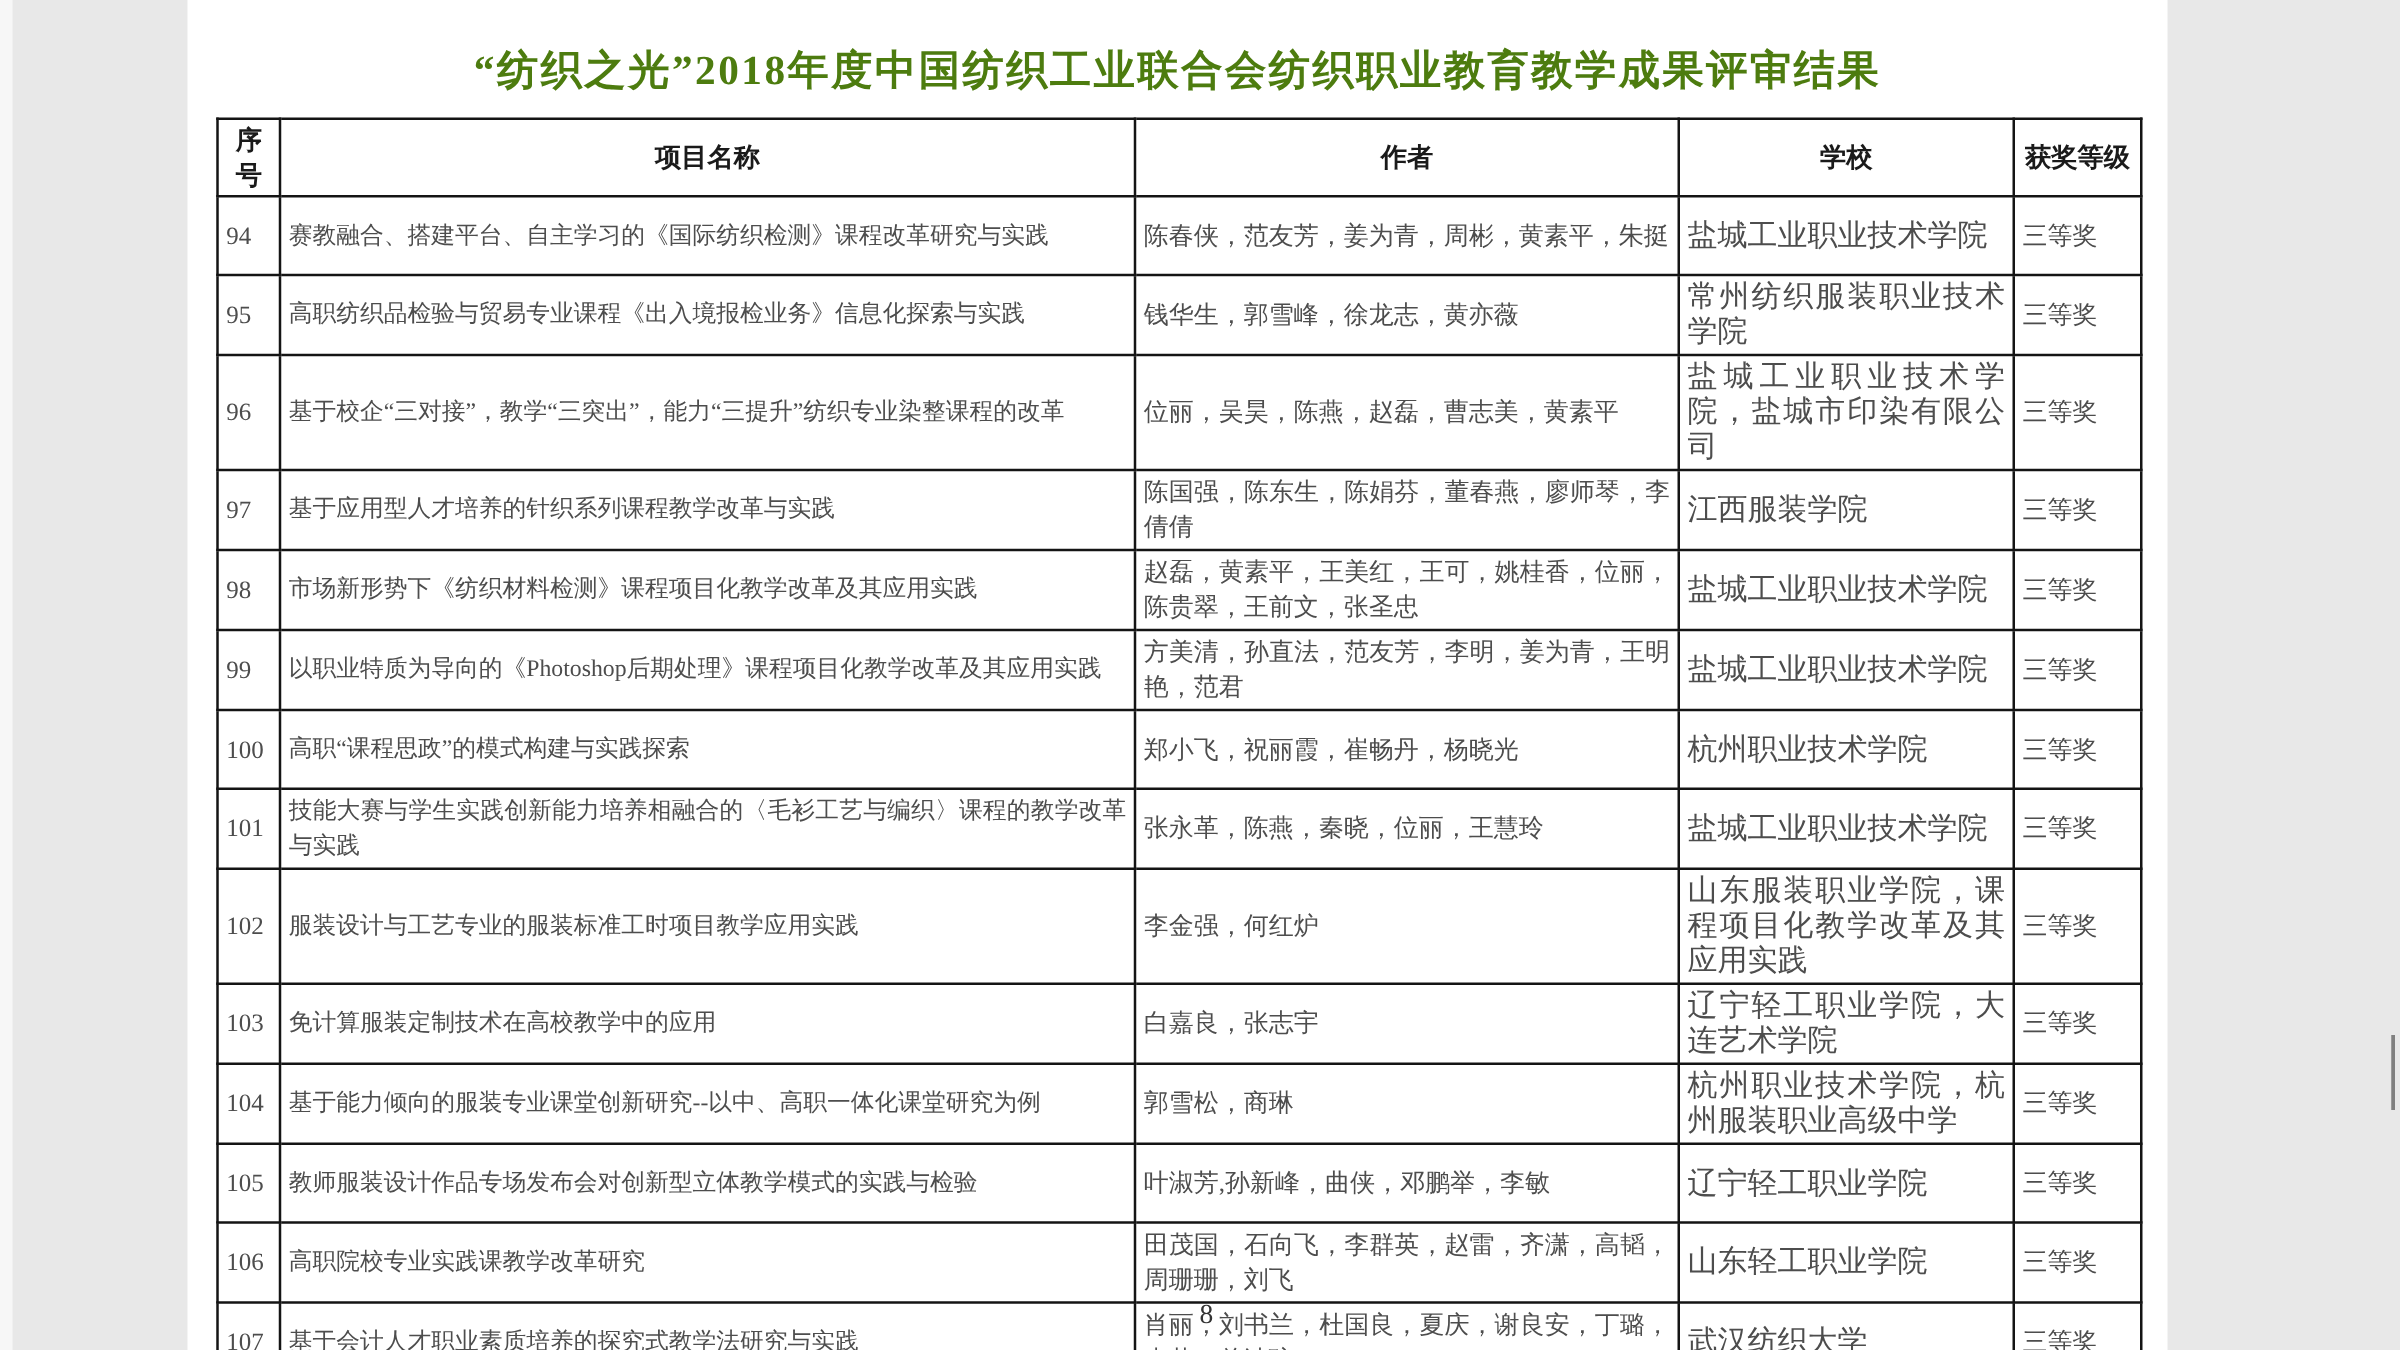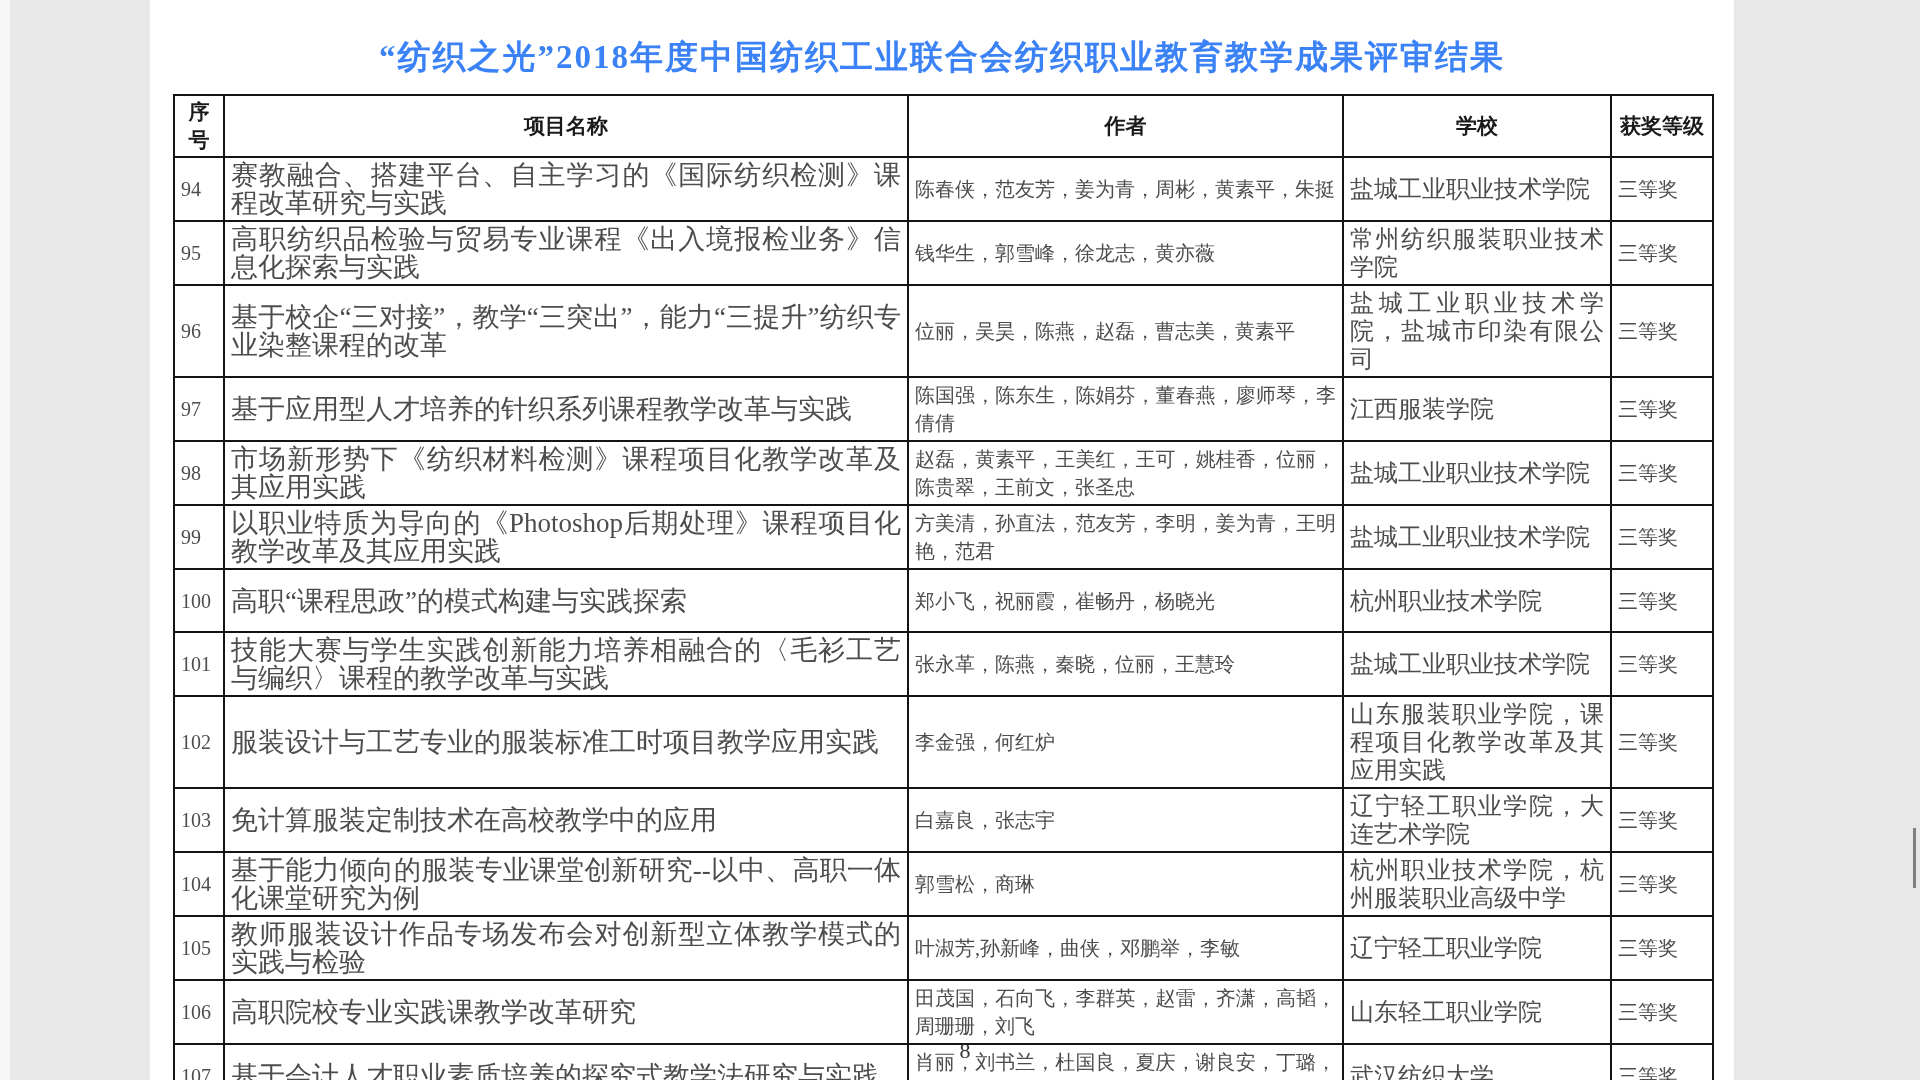--- a/index.html
+++ b/index.html
@@ -12,21 +12,21 @@
   .left-sliver{position:absolute;left:0;top:0;width:10px;height:1080px;background:#f7f7f7;}
   .page{
     position:absolute;left:150px;top:0;width:1584px;height:1080px;
     background:#ffffff;
   }
   .doc-title{
     margin:36px 0 0 0;
     text-align:center;
     font-size:33px;
     font-weight:bold;
-    color:#3b82f6;
+    color:#4d7c0f;
     letter-spacing:2px;
     line-height:42px;
   }
   table.results{
     border-collapse:collapse;
     table-layout:fixed;
     width:1539px;
     margin:16px 0 0 23px;
   }
   table.results col.c1{width:50px;}
@@ -48,21 +48,21 @@
     padding:2px 4px;
   }
   table.results tbody tr{height:63px;}
   table.results td{
     color:#4d4d4d;
     line-height:28px;
     padding:3px 6px;
   }
   td.c-no{font-size:20px;text-align:left;padding:3px 2px;margin-top:32px;}
   td.c-project{
-    font-size:27px;
+    font-size:19px;
     text-align:justify;
     padding:3px 17px 3px 7px;
   }
   td.c-authors{
     font-size:20px;
     text-align:justify;
     padding:3px 5px 3px 7px;
   }
   td.c-school{
     font-size:24px;

